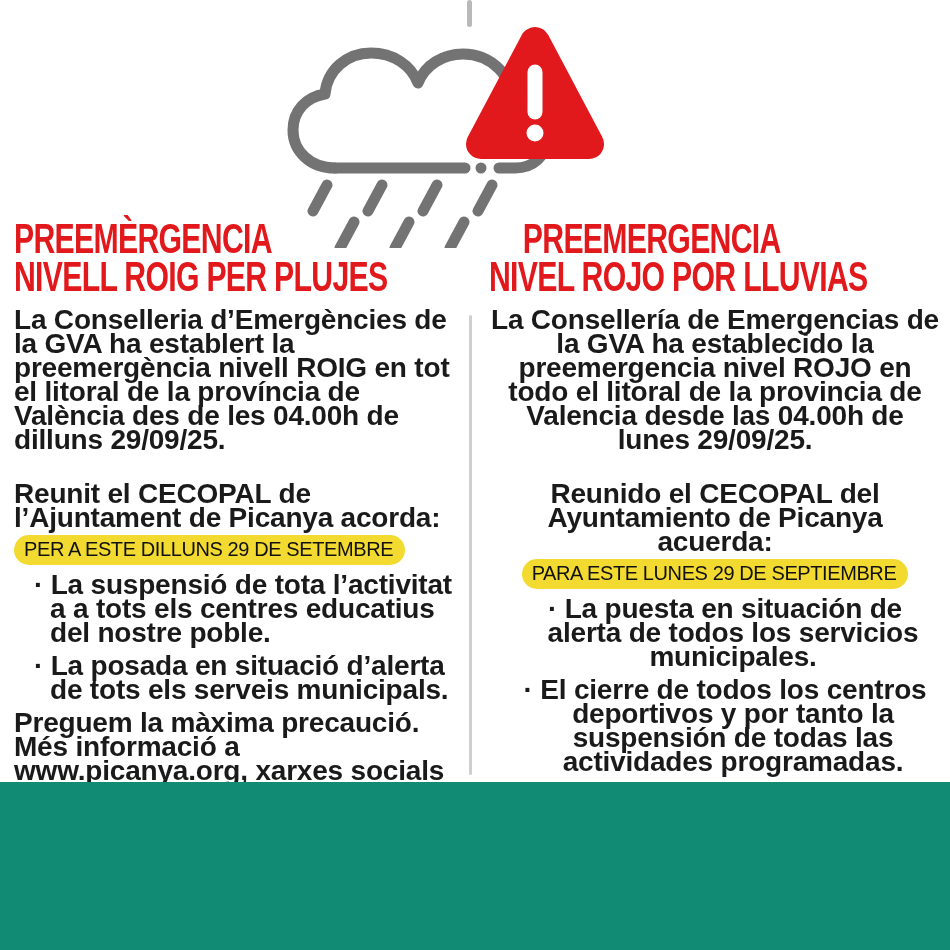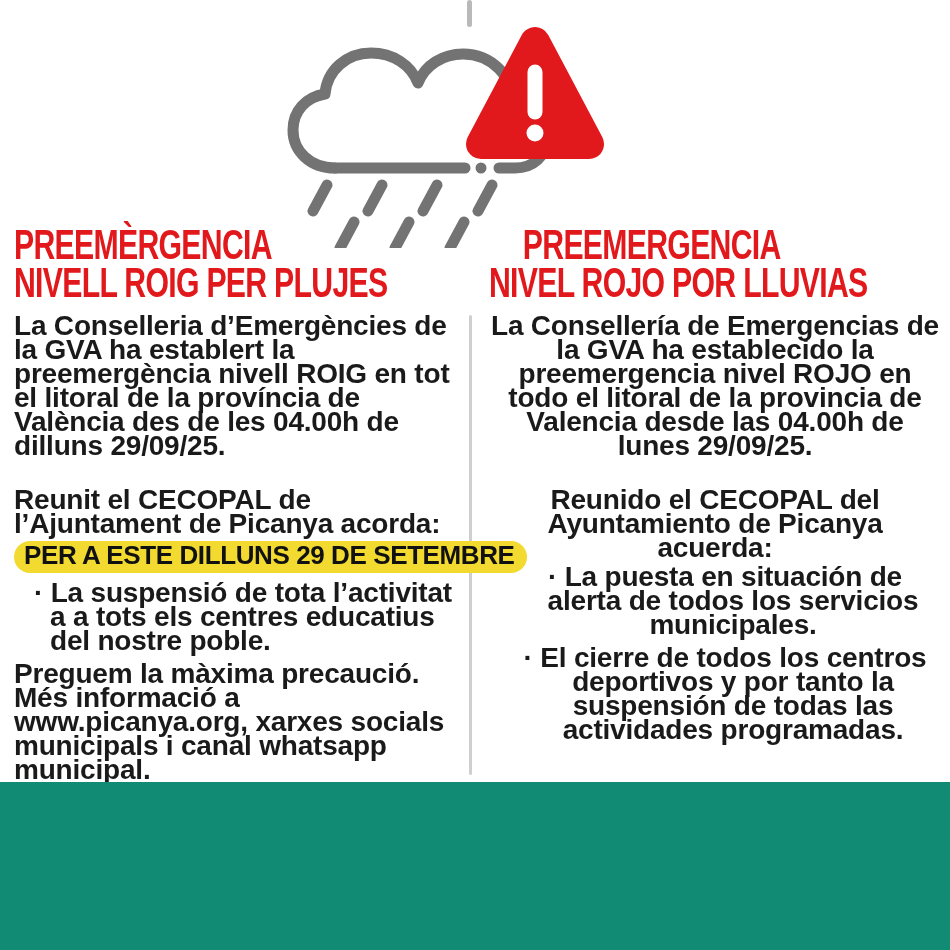--- a/index.html
+++ b/index.html
@@ -5,30 +5,30 @@
   html,body{margin:0;padding:0;background:#ffffff;}
   .poster{position:relative;width:950px;height:950px;background:#ffffff;overflow:hidden;
           font-family:"Liberation Sans",sans-serif;color:#1a1a1a;}
 
   
   .top-art{position:absolute;left:265px;top:8px;width:430px;height:240px;}
   .tick-top{position:absolute;left:467px;top:0;width:5px;height:27px;background:#b9b9b9;border-radius:3px;}
   .divider{position:absolute;left:469px;top:315px;width:3px;height:460px;background:#cfcfcf;border-radius:2px;}
 
   
-  .col{position:absolute;top:226px;width:452px;}
+  .col{position:absolute;top:220px;width:452px;}
   .col-left{left:14px;}
   .col-right{left:489px;text-align:center;}
   .headline{margin:0 0 12px 0;color:#E2191C;font-weight:700;}
   .headline .hl-line{display:block;font-size:42px;line-height:38px;letter-spacing:-1px;
                      transform:scaleX(0.72);transform-origin:0 50%;white-space:nowrap;}
   .para{font-size:28px;line-height:24px;font-weight:700;letter-spacing:-0.2px;margin:0 0 9px 0;white-space:pre-line;}
   .meeting{margin-bottom:5px;margin-top:30px;}
   .pill{display:inline-block;background:#F2DA30;border-radius:18px;padding:4px 12px 5px 10px;margin:0 0 8px 0;}
-  .pill span{font-size:26px;line-height:20px;font-weight:700;color:#111;letter-spacing:-0.4px;white-space:nowrap;}
+  .pill span{font-size:20px;line-height:20px;font-weight:400;color:#111;letter-spacing:-0.4px;white-space:nowrap;}
   .bullet{padding-left:16px;text-indent:-16px;margin-left:20px;}
 
   
   .footer{position:absolute;left:0;top:782px;width:950px;height:168px;background:#118B73;}
 </style>
 </head>
 <body>
 
 <div class="poster">
 
@@ -60,31 +60,35 @@
     <h1 class="headline">
       <span class="hl-line">PREEMÈRGENCIA</span>
       <span class="hl-line">NIVELL ROIG PER PLUJES</span>
     </h1>
     <p class="para">La Conselleria d’Emergències de la GVA ha establert la preemergència nivell ROIG en tot el litoral de la província de València des de les 04.00h de dilluns 29/09/25.</p>
     <p class="para meeting">Reunit el CECOPAL de l’Ajuntament de Picanya acorda:</p>
     <div class="pill">
       <span>PER A ESTE DILLUNS 29 DE SETEMBRE</span>
     </div>
     <p class="para bullet">· La suspensió de tota l’activitat a a tots els centres educatius del nostre poble.</p>
+    <p class="para bullet">· La posada en situació d’alerta de tots els serveis municipals.</p>
     <p class="para">Preguem la màxima precaució.
 Més informació a www.picanya.org, xarxes socials municipals i canal whatsapp municipal.</p>
   </div>
 
   <div class="col col-right">
     <h1 class="headline">
       <span class="hl-line">PREEMERGENCIA</span>
       <span class="hl-line">NIVEL ROJO POR LLUVIAS</span>
     </h1>
     <p class="para">La Consellería de Emergencias de la GVA ha establecido la preemergencia nivel ROJO en todo el litoral de la provincia de Valencia desde las 04.00h de lunes 29/09/25.</p>
     <p class="para meeting">Reunido el CECOPAL del Ayuntamiento de Picanya acuerda:</p>
+    <div class="pill">
+      <span>PARA ESTE LUNES 29 DE SEPTIEMBRE</span>
+    </div>
     <p class="para bullet">· La puesta en situación de alerta de todos los servicios municipales.</p>
     <p class="para bullet">· El cierre de todos los centros deportivos y por tanto la suspensión de todas las actividades programadas.</p>
   </div>
 
   <div class="footer">
 
     
 
     
 

